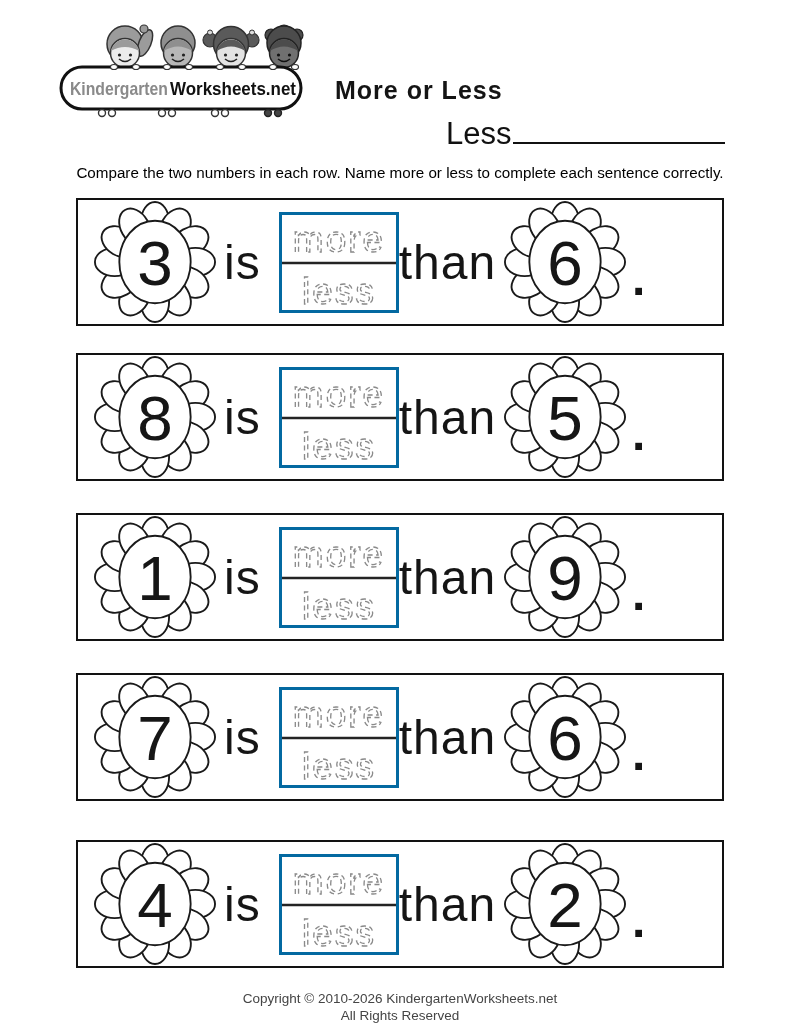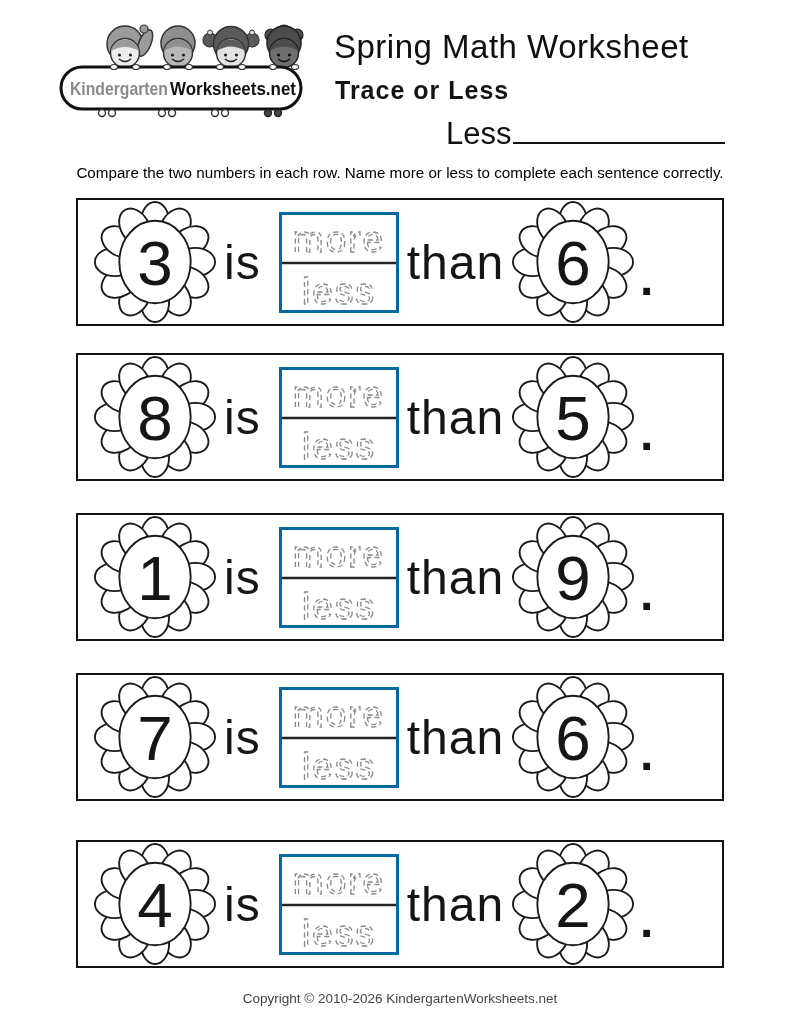--- a/index.html
+++ b/index.html
@@ -46,21 +46,21 @@
   }
   .r1{top:198px}.r2{top:353px}.r3{top:513px}.r4{top:673px}.r5{top:840px}
   .flower{width:122px; height:122px; flex:0 0 auto;}
   .flower-left{margin-left:16px;}
   .flower-right{margin-left:8px;}
   .flower-num{
     font-size:68px; fill:#161616; text-anchor:middle; font-weight:400;
   }
   .word{font-size:48px; color:#151515; letter-spacing:1px; white-space:nowrap;}
   .word-is{margin-left:8px;}
-  .word-than{margin-left:8px;}
+  .word-than{}
   .trace-box{
     margin-left:18px; width:120px; height:101px; box-sizing:border-box;
     border:3px solid #0369a1; background:#fff; flex:0 0 auto;
   }
   .trace-svg{display:block;}
   .trace-divider{stroke:#242424; stroke-width:2.6;}
   .trace-word{
     font-size:37px; letter-spacing:2px; text-anchor:middle;
     fill:none; stroke:var(--trace); stroke-width:1.3; stroke-dasharray:5 3.5;
   }
@@ -167,22 +167,21 @@
       <circle cx="104" cy="101" r="3.5" fill="#fff" stroke="#333" stroke-width="1.4"></circle>
       <circle cx="114" cy="101" r="3.5" fill="#fff" stroke="#333" stroke-width="1.4"></circle>
       <circle cx="157" cy="101" r="3.5" fill="#fff" stroke="#333" stroke-width="1.4"></circle>
       <circle cx="167" cy="101" r="3.5" fill="#fff" stroke="#333" stroke-width="1.4"></circle>
       <circle cx="210" cy="101" r="3.5" fill="#444" stroke="#222" stroke-width="1.4"></circle>
       <circle cx="220" cy="101" r="3.5" fill="#444" stroke="#222" stroke-width="1.4"></circle>
     </g>
   </svg>
 
 
-  <h1 class="title">Spring Math Worksheet</h1>
-  <h2 class="subtitle">Trace or Less</h2>
+  <h2 class="subtitle">More or Less</h2>
 
   <div class="name-line">
     <span>Less</span><span class="name-underline"></span>
   </div>
 
   <p class="instruction">Compare the two numbers in each row. Name more or less to complete each sentence correctly.</p>
 
   <div class="row r1">
     <svg class="flower flower-left" viewBox="0 0 130 130">
       <use href="#flowerShape"></use>
@@ -283,15 +282,16 @@
     <span class="word word-than">than</span>
     <svg class="flower flower-right" viewBox="0 0 130 130">
       <use href="#flowerShape"></use>
       <text class="flower-num" x="65" y="89">2</text>
     </svg>
     <span class="period">.</span>
   </div>
 
   <div class="footer">
     <div>Copyright © 2010-2026 KindergartenWorksheets.net</div>
+    <div>All Rights Reserved</div>
   </div>
 
 </div>
 
 </body></html>

